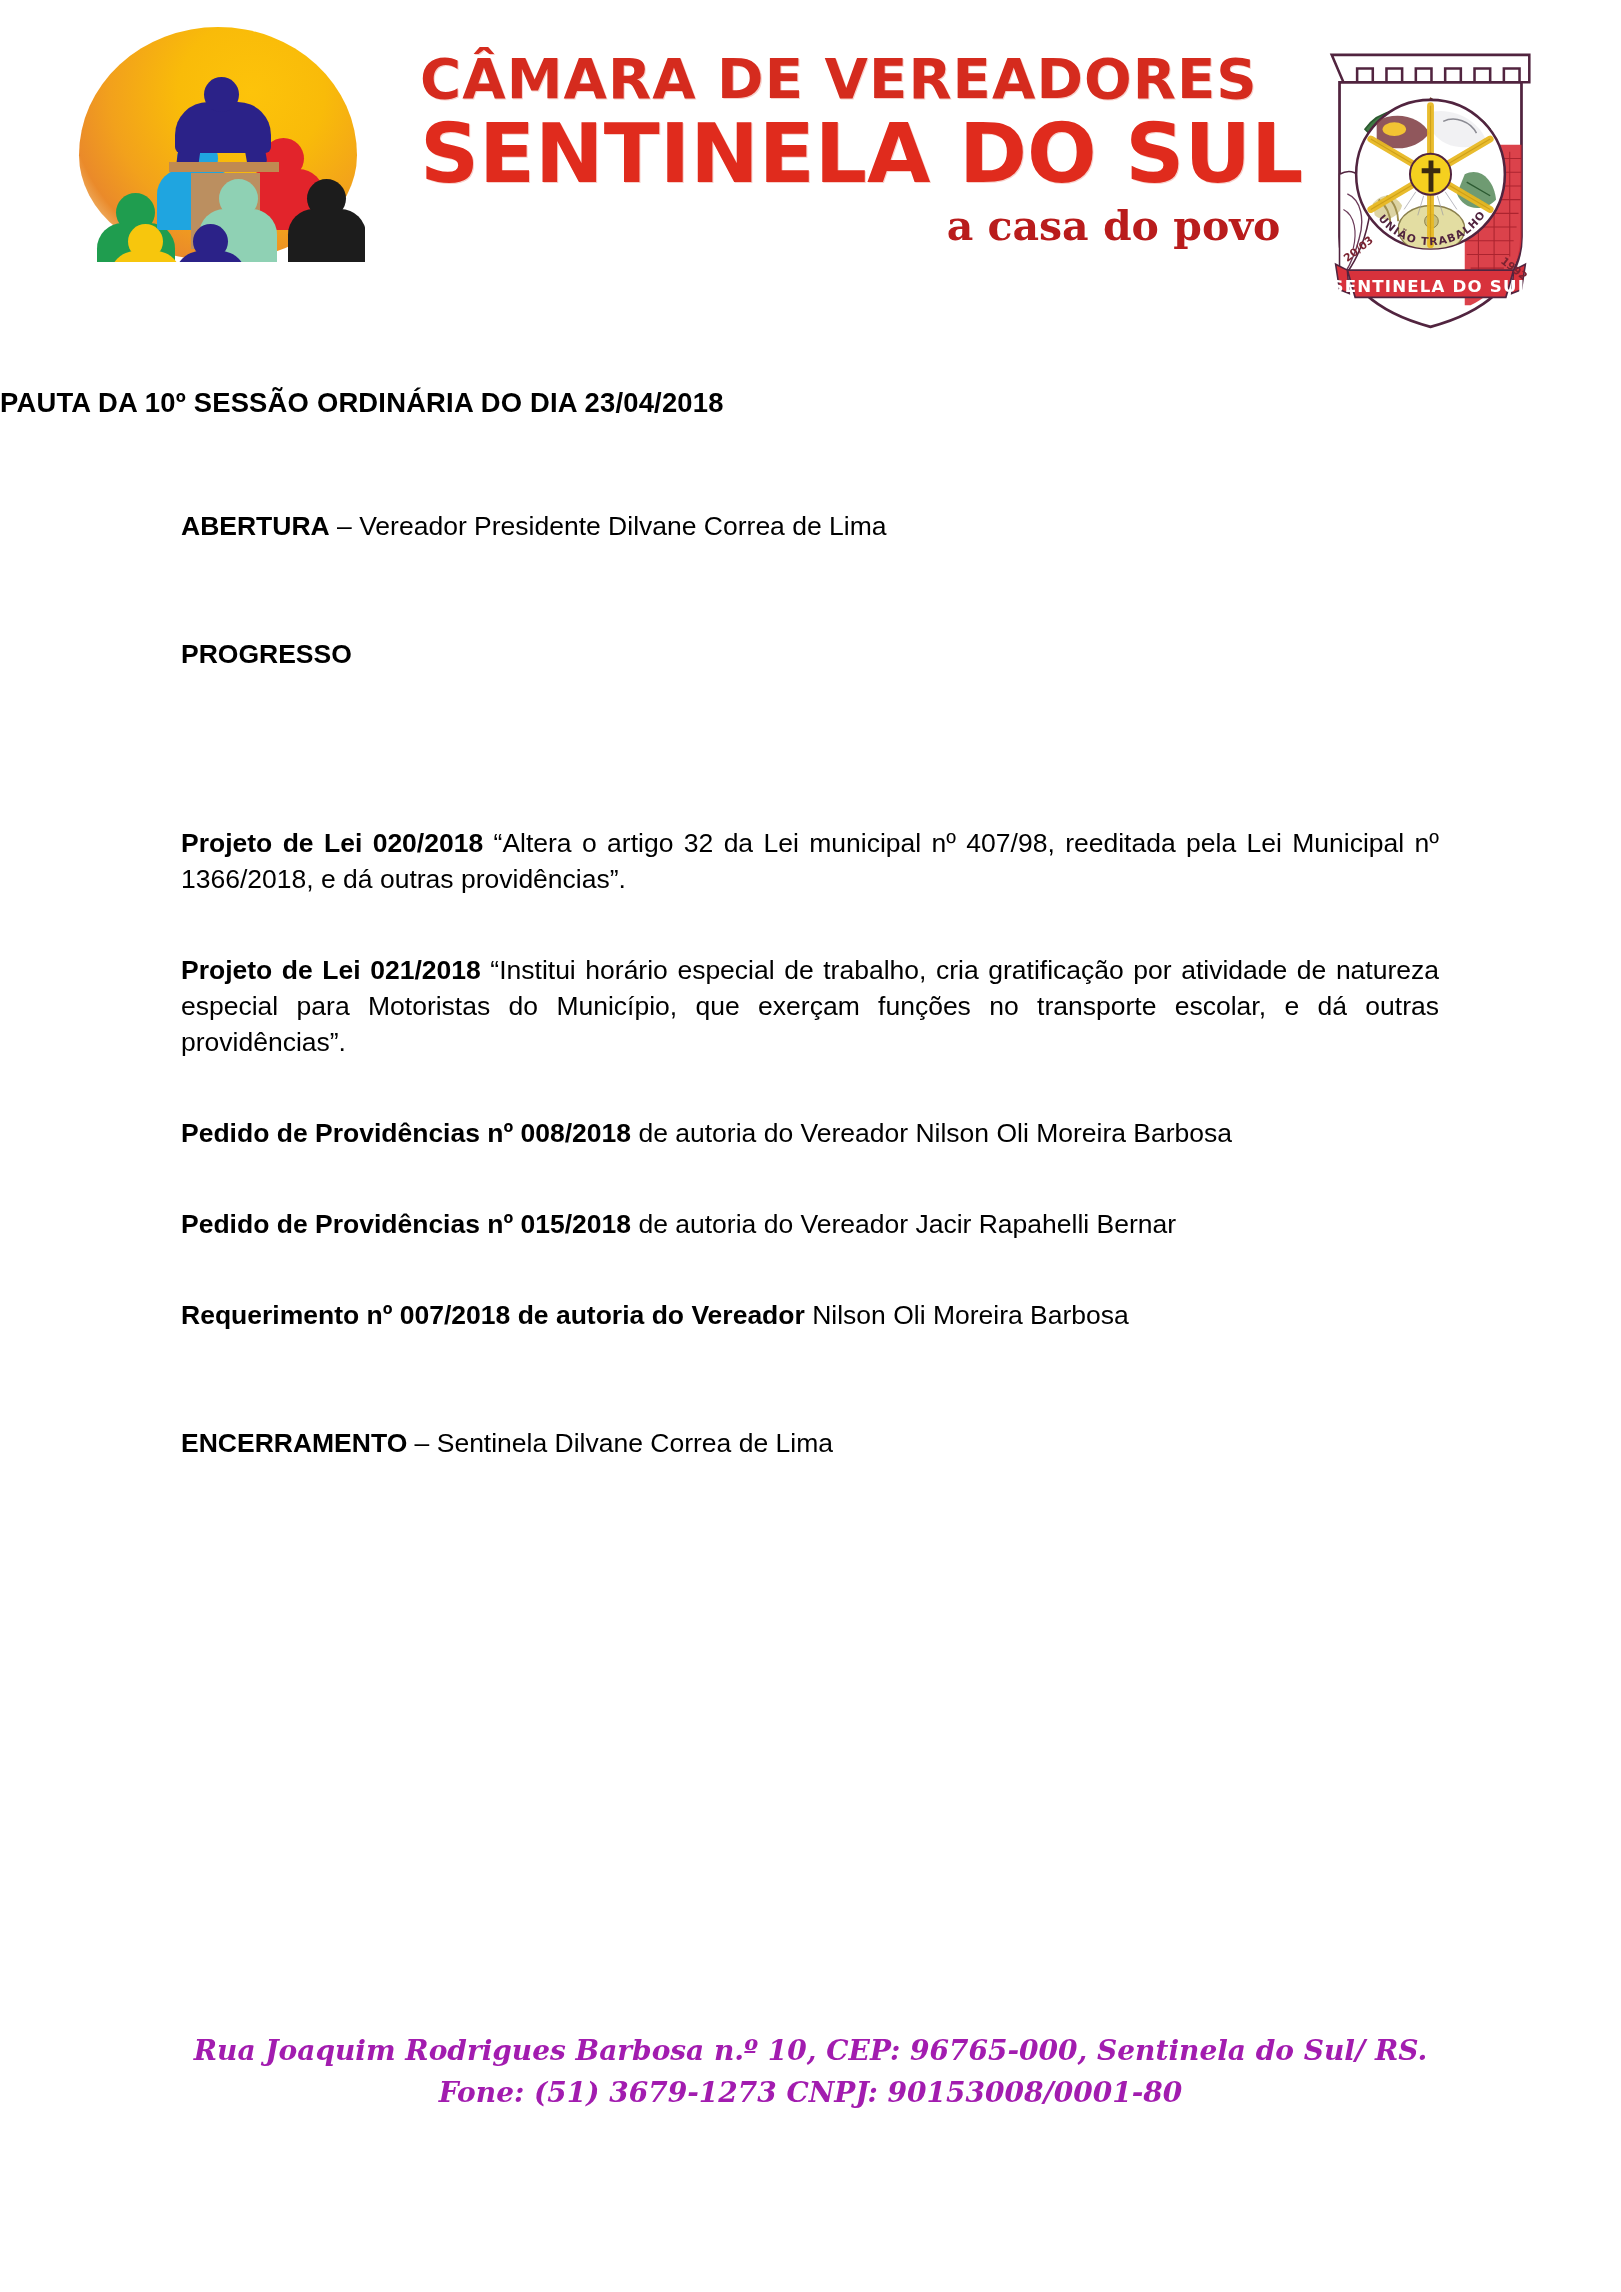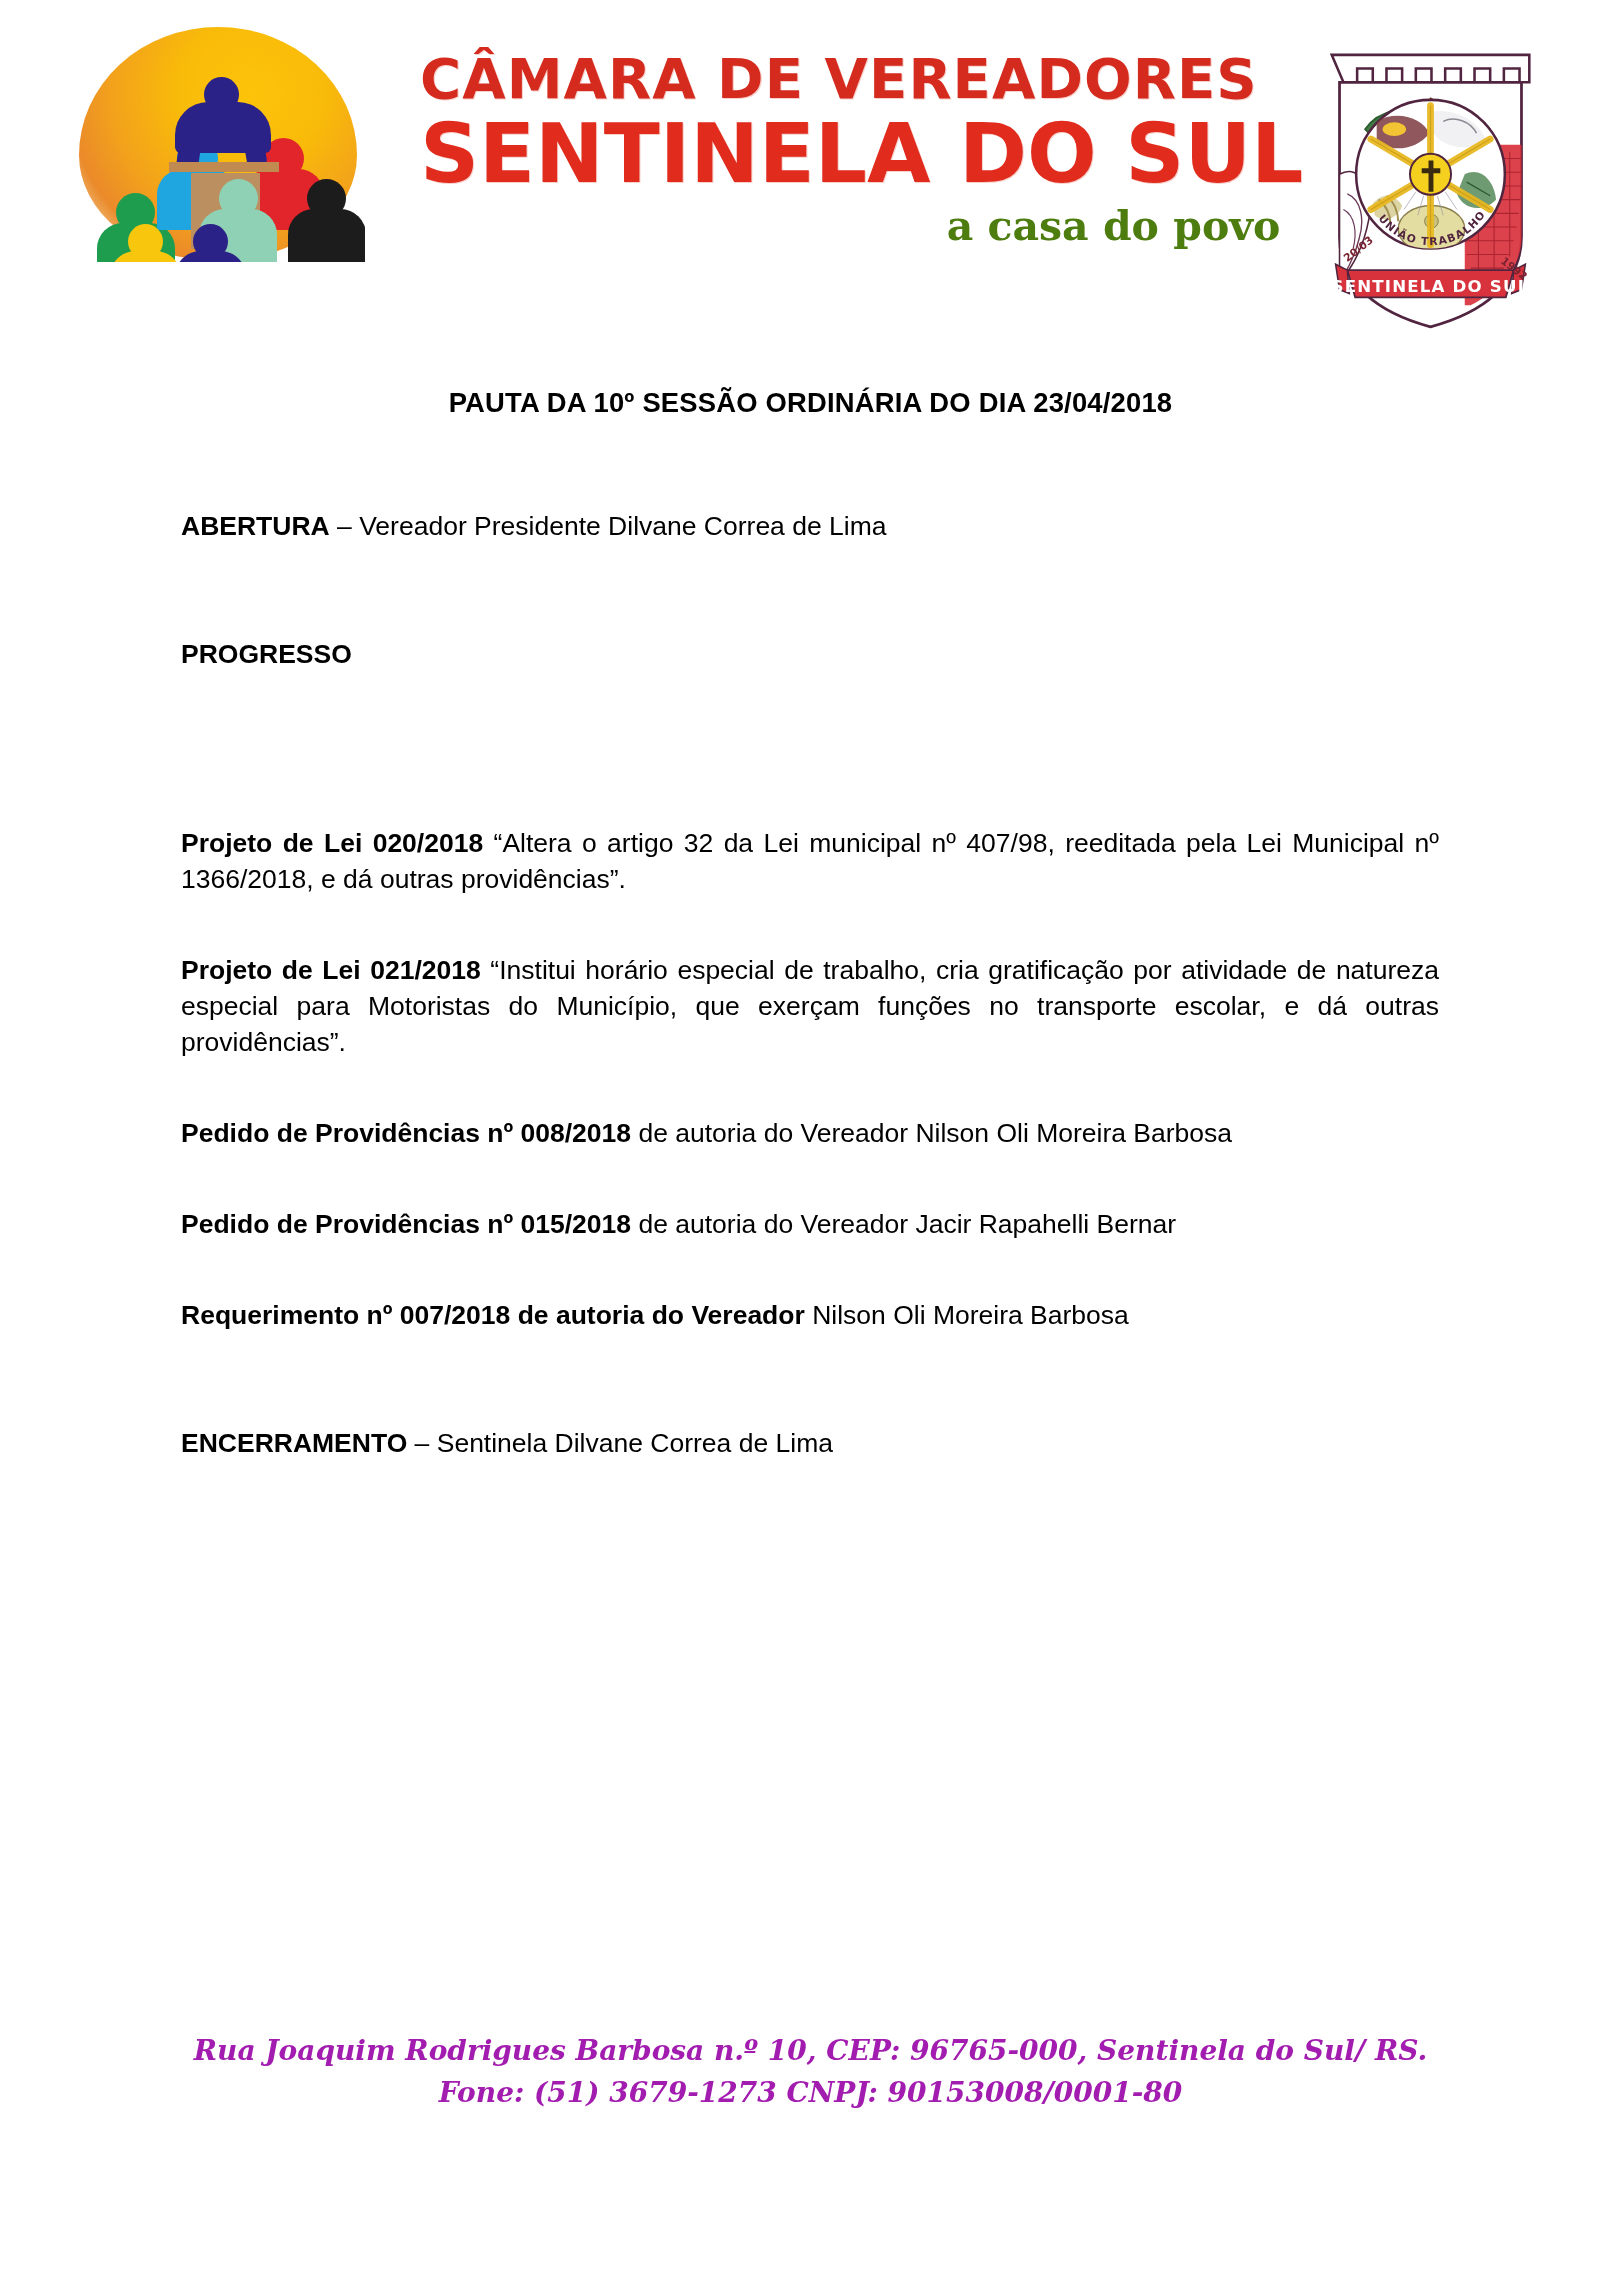--- a/index.html
+++ b/index.html
@@ -125,21 +125,21 @@
     letter-spacing: 0px;
     line-height: 1.0;
     margin-top: 3.9px;
     white-space: nowrap;
     text-shadow: 1px 1px 0 #f7d0cb;
   }
   .wm-line3 {
     font-family: "DejaVu Serif", serif;
     font-weight: bold;
     font-size: 41px;
-    color: #4d7c0f;
+    color: #b91c1c;
     text-align: right;
     margin-top: 7.8px;
     padding-right: 21.6px;
     white-space: nowrap;
   }
 
   
   .coat {
     position: absolute;
     left: 1318px;
@@ -147,21 +147,20 @@
     width: 225px;
     height: 314px;
   }
 
   
   .doc-title {
     position: absolute;
     left: 0;
     top: 387px;
     width: 1621px;
-    text-align: center;
     font-size: 27.4px;
     font-weight: bold;
     letter-spacing: 0.2px;
   }
 
   
   .body-block {
     position: absolute;
     left: 173px;
     top: 500px;

